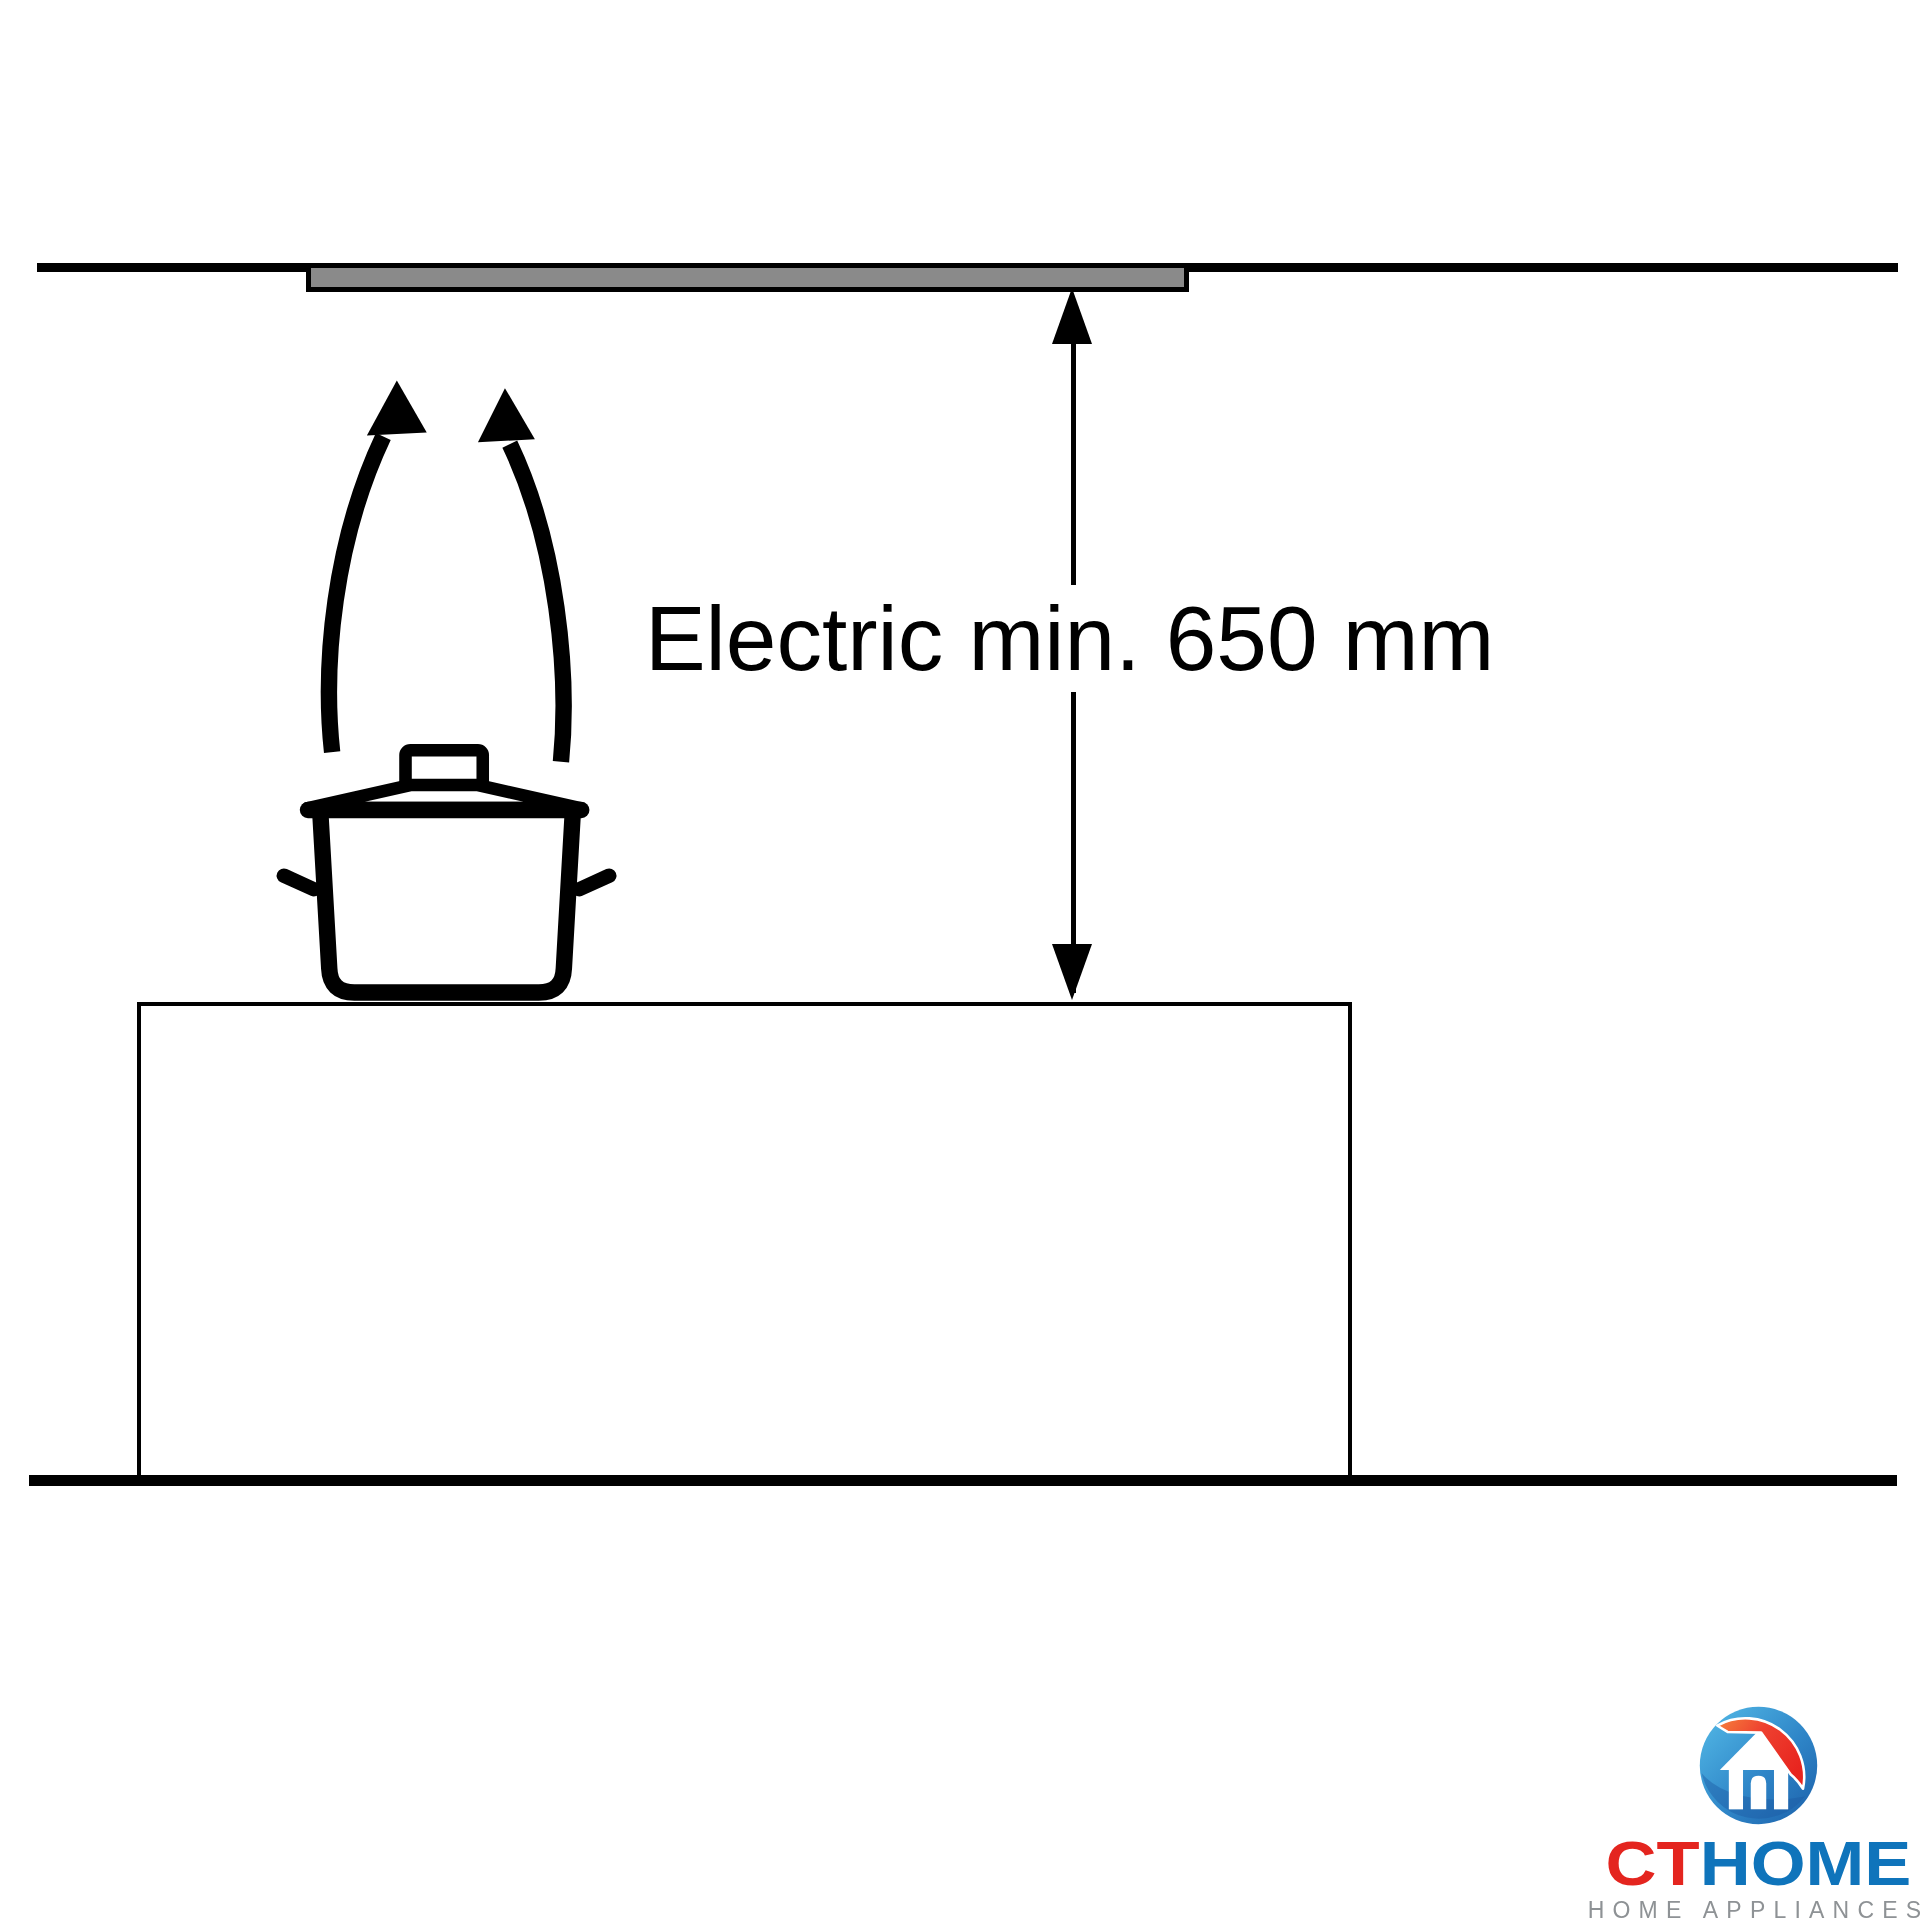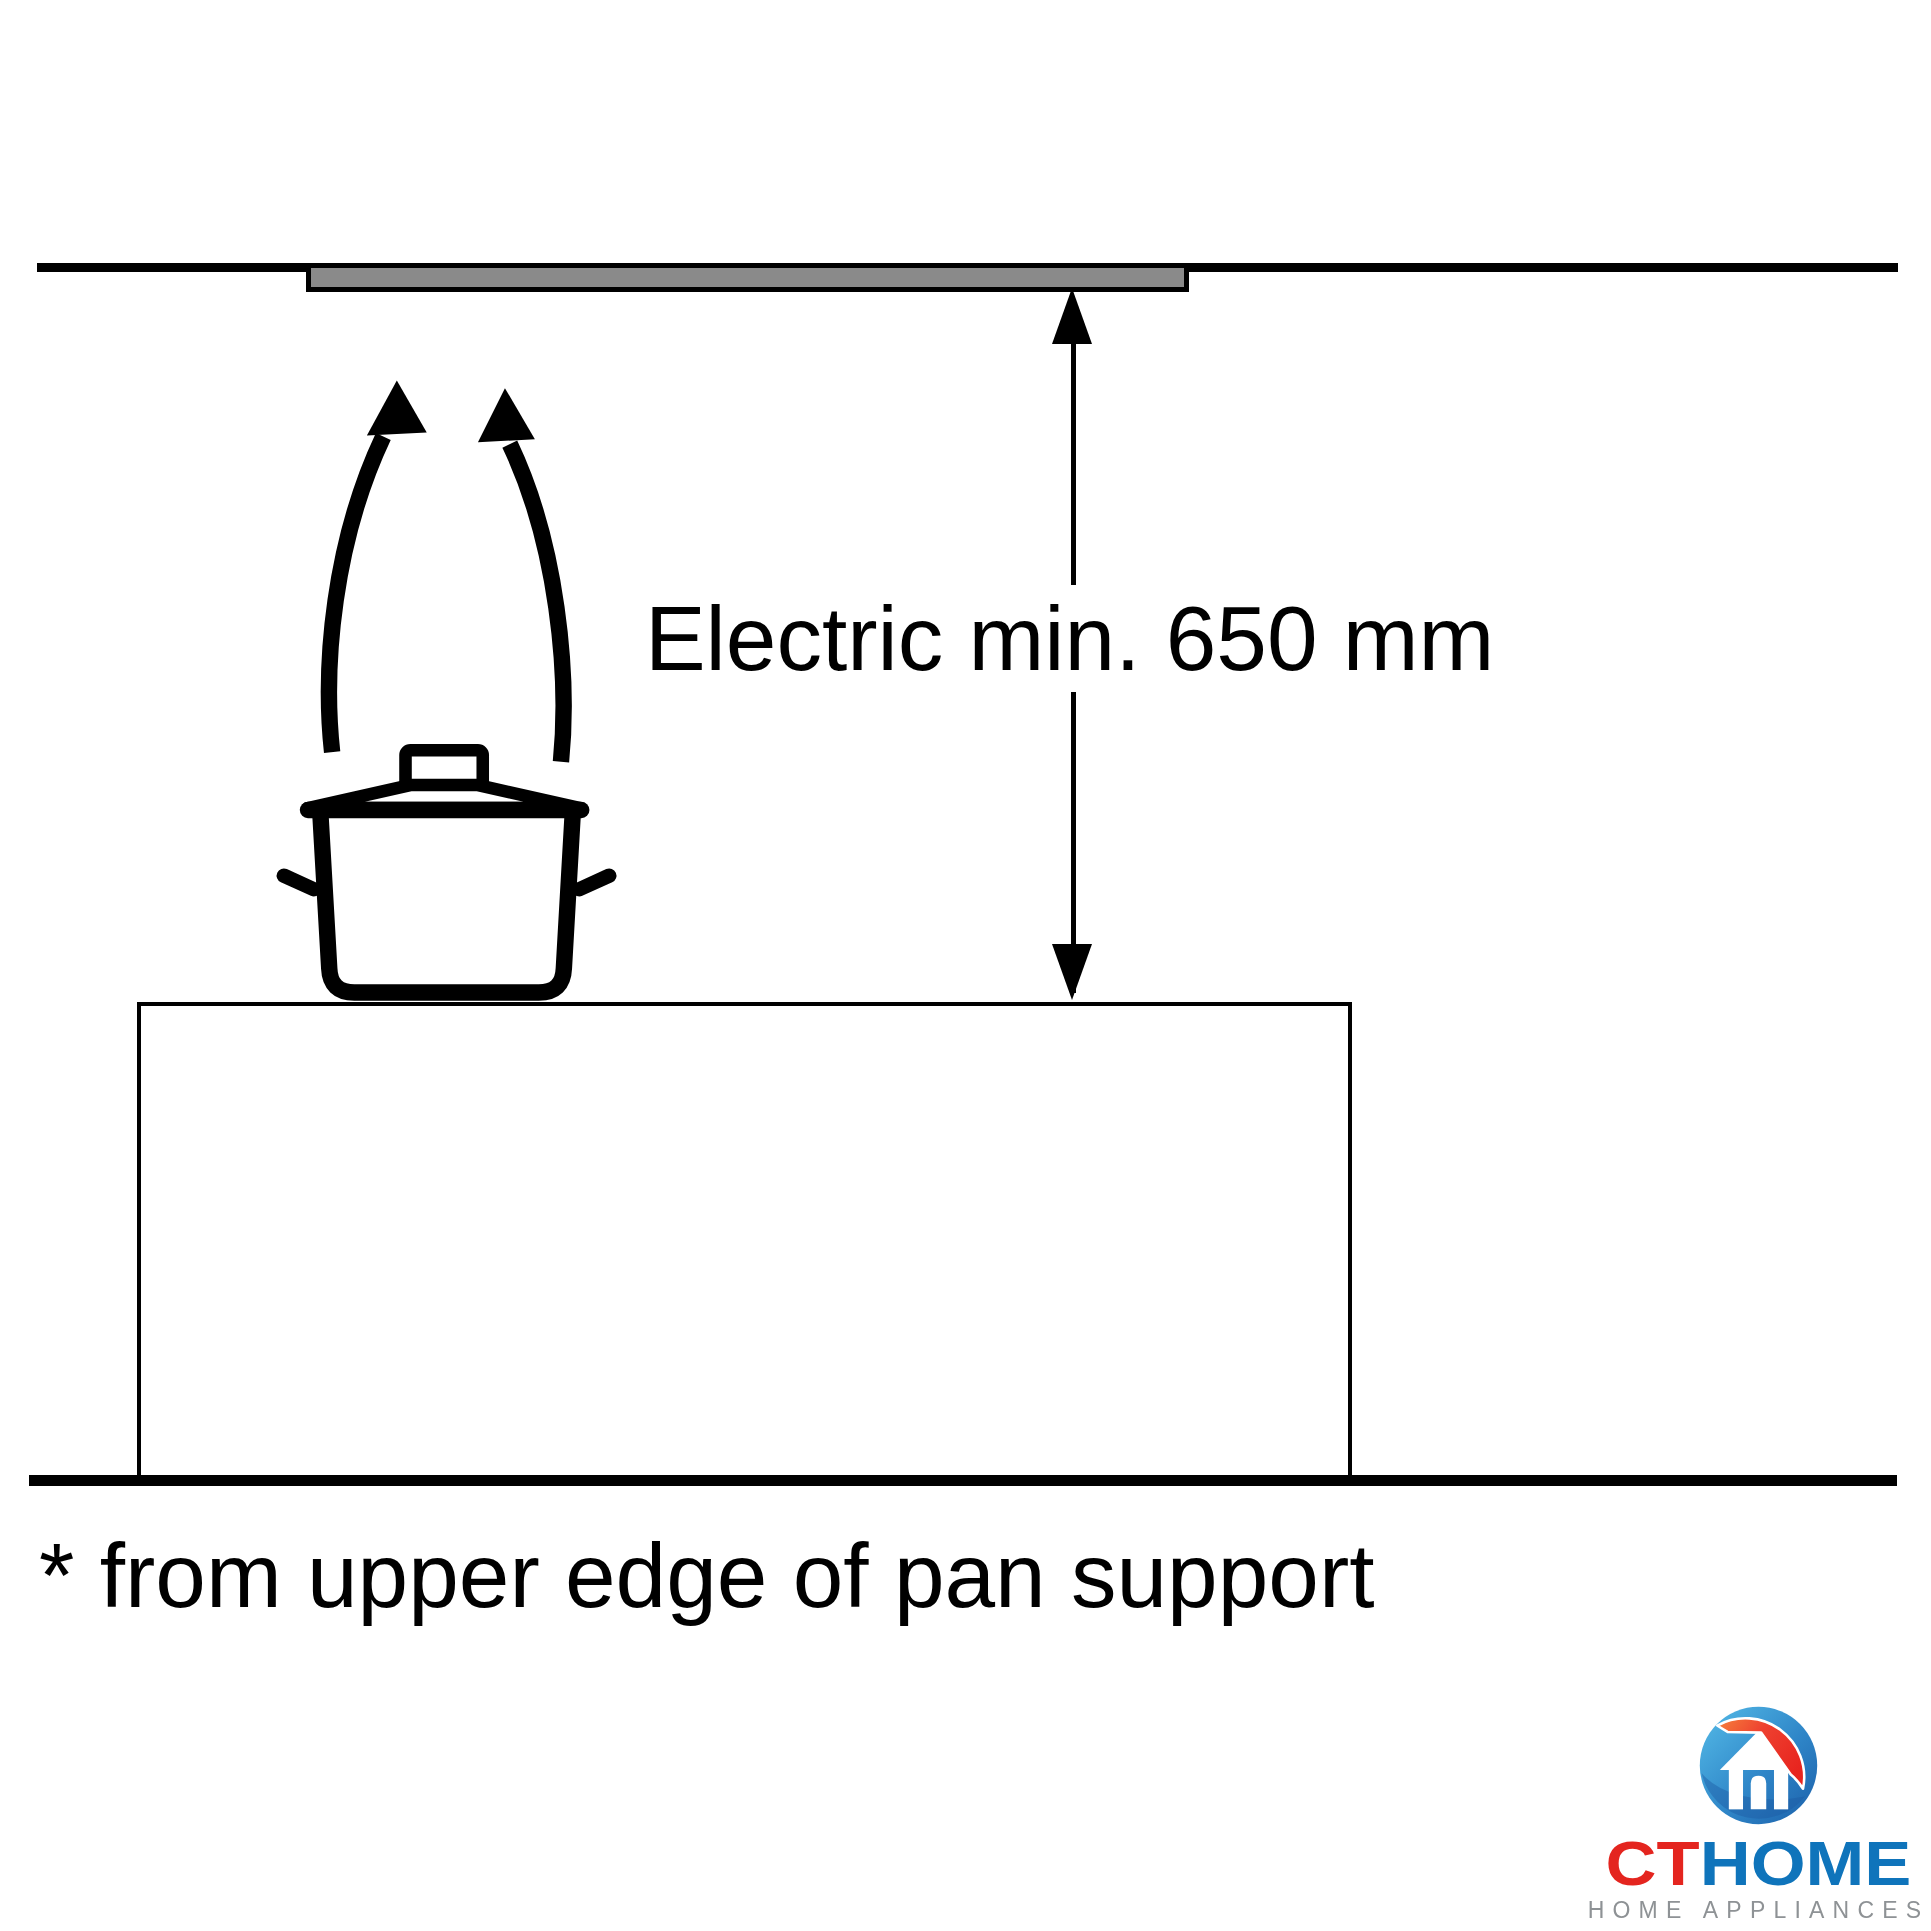--- a/index.html
+++ b/index.html
@@ -89,21 +89,20 @@
       <line x1="319" y1="839" x2="602" y2="839" stroke="#000" stroke-width="17" stroke-linecap="round"></line>
       <line x1="294" y1="907" x2="325" y2="921" stroke="#000" stroke-width="15" stroke-linecap="round"></line>
       <line x1="600" y1="921" x2="631" y2="907" stroke="#000" stroke-width="15" stroke-linecap="round"></line>
     </g>
   </svg>
 
   <div class="counter"></div>
 
   <div class="floor-line"></div>
 
-  <div class="footnote">* from upper edge of pan support</div>
 
   <div class="logo">
     <svg class="logo-icon" viewBox="0 0 200 200">
       <defs>
         <linearGradient id="gBlue" x1="0" y1="0" x2="1" y2="1">
           <stop offset="0" stop-color="#55bce8"></stop>
           <stop offset="0.55" stop-color="#2f86c8"></stop>
           <stop offset="1" stop-color="#1b5fa9"></stop>
         </linearGradient>
         <linearGradient id="gRed" x1="0" y1="0" x2="1" y2="0.6">

